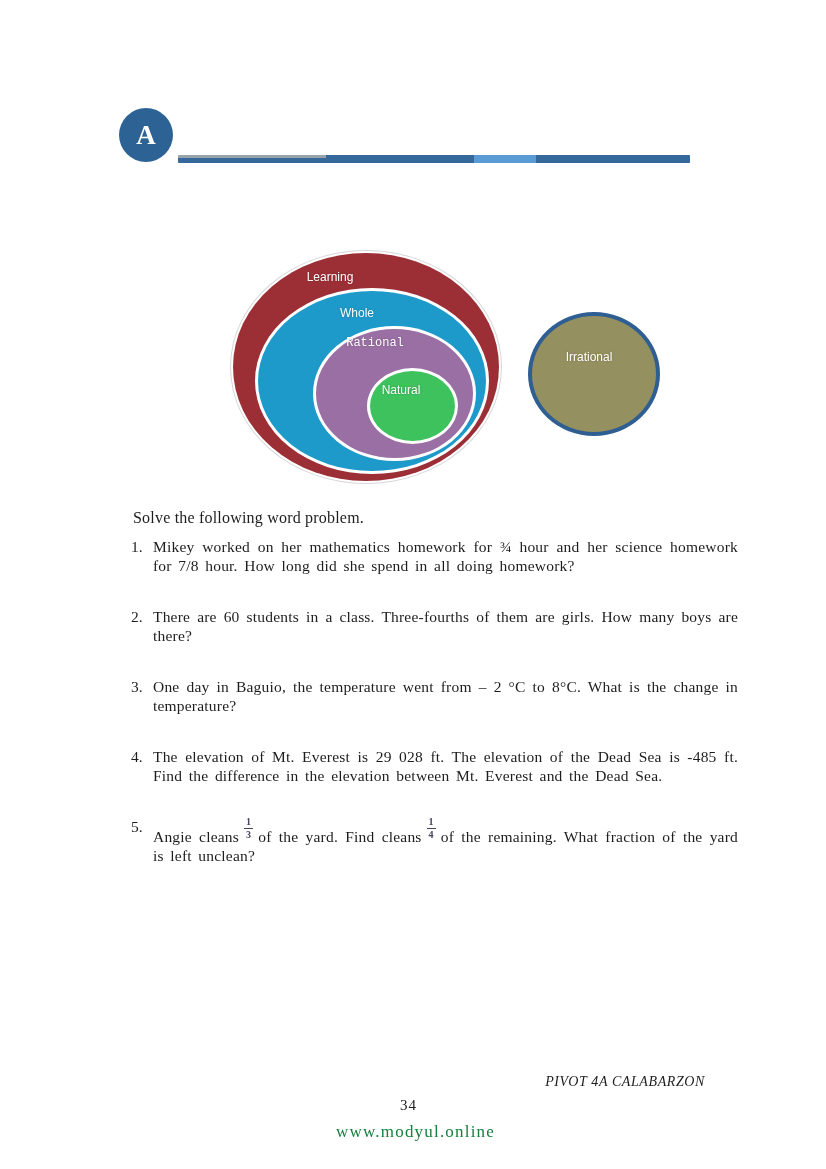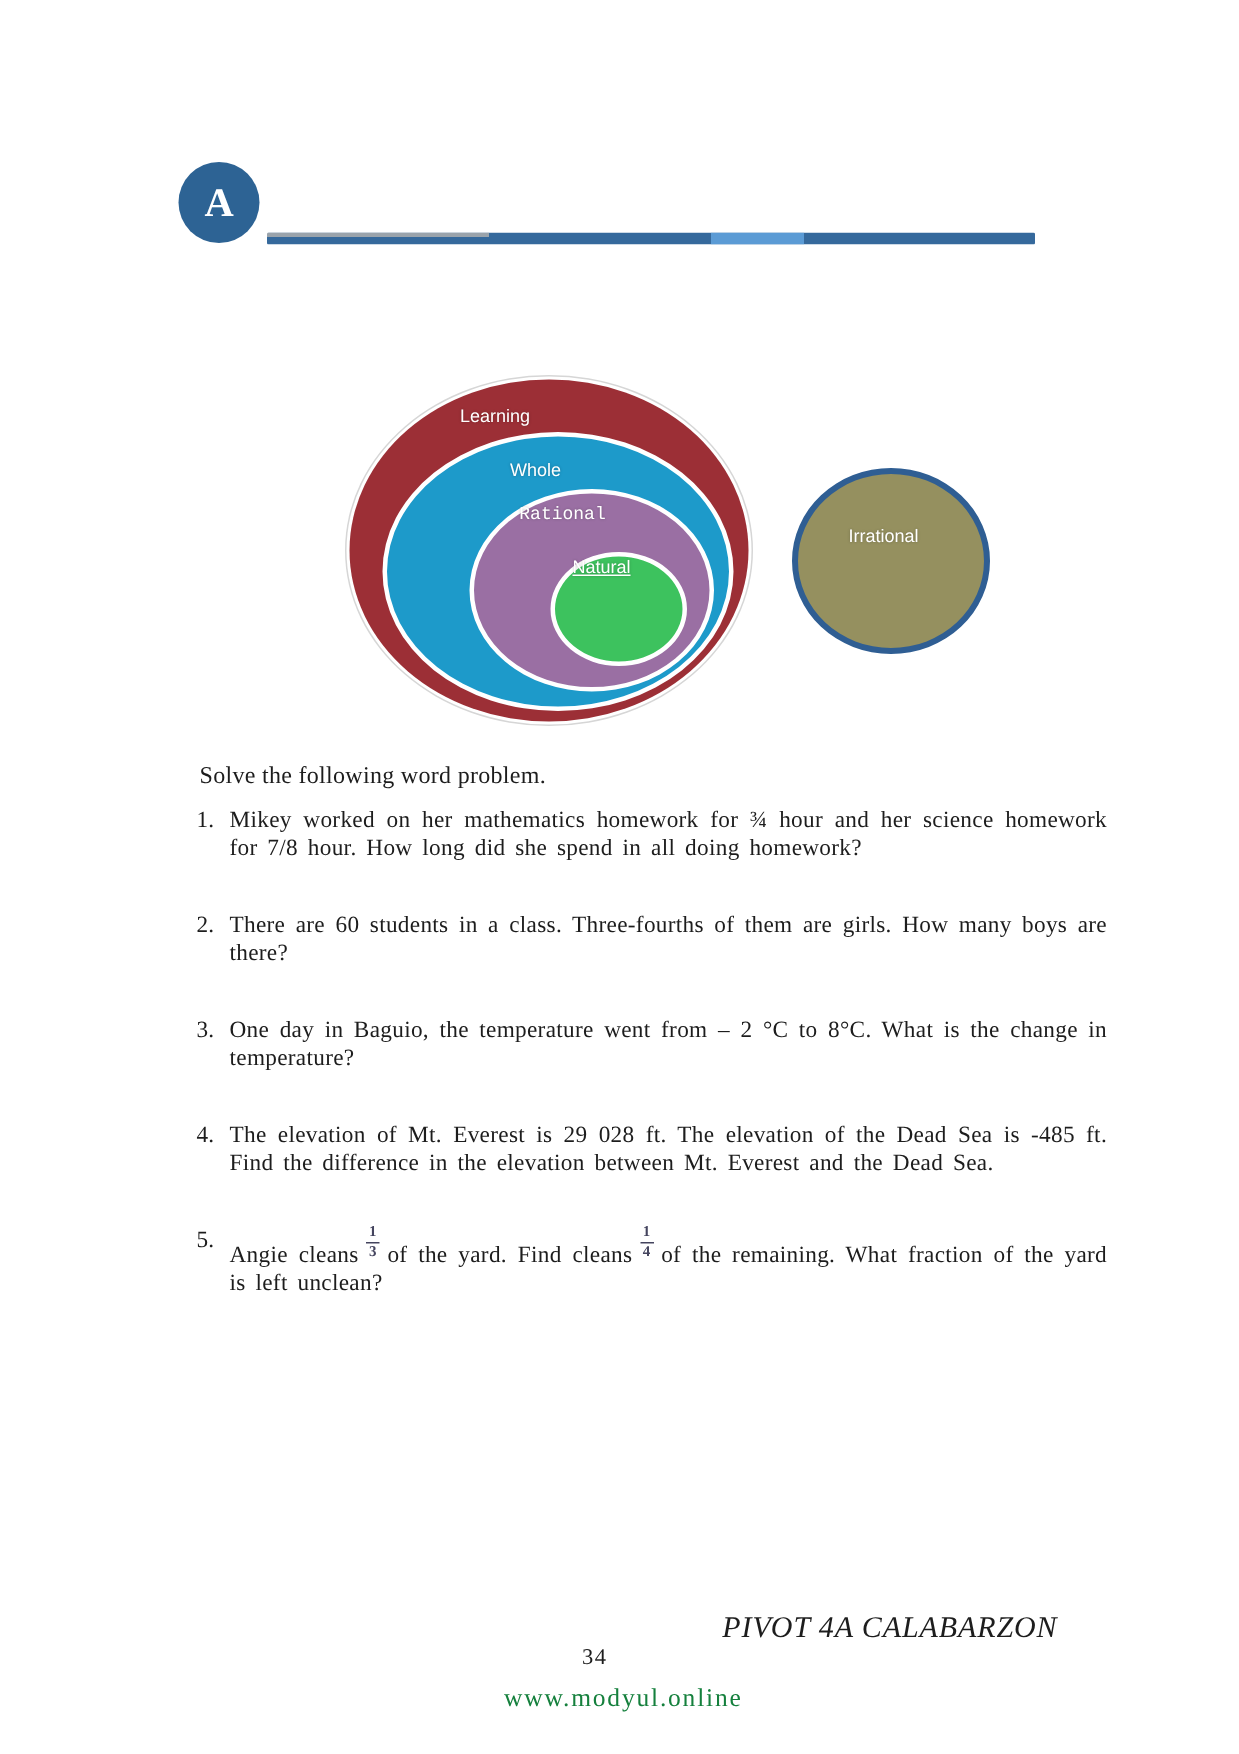--- a/index.html
+++ b/index.html
@@ -54,21 +54,21 @@
   .e-irrational { left:295px; top:59px; width:132px; height:124px; border:4px solid #2f5e93; }
   .set-label {
     position:absolute;
     font-family:"Liberation Sans", sans-serif;
     font-size:12px; color:#ffffff; text-align:center;
     text-shadow:0 0 2px rgba(0,0,0,0.25);
   }
   .l-integers  { left:52px;  top:17px;  width:90px; }
   .l-whole     { left:79px;  top:53px;  width:90px; }
   .l-rational  { left:97px;  top:83px;  width:90px;font-family:Liberation Mono, monospace; }
-  .l-natural   { left:123px; top:118px; width:90px;text-decoration:underline; }
+  .l-natural   { left:123px; top:130px; width:90px; }
   .l-irrational{ left:316px; top:97px;  width:80px; }
 
   
   .solve-heading {
     position:absolute; left:133px; top:509px;
     font-size:16px; font-weight:normal; letter-spacing:0.2px;
   }
   .problems { position:absolute; left:131px; top:537px; width:607px; }
   .problem { display:flex; margin-bottom:32px; }
   .problem:last-child { margin-bottom:0; }
@@ -81,23 +81,23 @@
     display:inline-block; vertical-align:4px;
     font-size:10px; line-height:1; font-weight:bold;
     color:#44445e; text-align:center; margin:0 5px;
   }
   .frac .fnum { display:block; border-bottom:1.5px solid #44445e; padding:0 2px 1px; }
   .frac .fden { display:block; padding-top:1px; }
 
   
   .footer-brand {
     position:absolute; right:121px; top:1074px;
-    font-style:italic; font-size:20px; letter-spacing:0.6px;margin-left:44px;
+    font-style:italic; font-size:14px; letter-spacing:0.6px;margin-left:44px;
   }
-  .page-number { position:absolute; left:388px; top:1097px; font-size:15px; letter-spacing:1px; }
+  .page-number { position:absolute; left:400px; top:1097px; font-size:15px; letter-spacing:1px; }
   .watermark {
     position:absolute; left:336px; top:1122px;
     font-family:Liberation Serif, serif;
     font-size:17px; color:#15803d; letter-spacing:1.2px;
   }
 </style>
 </head>
 <body>
 
 <div class="page">

